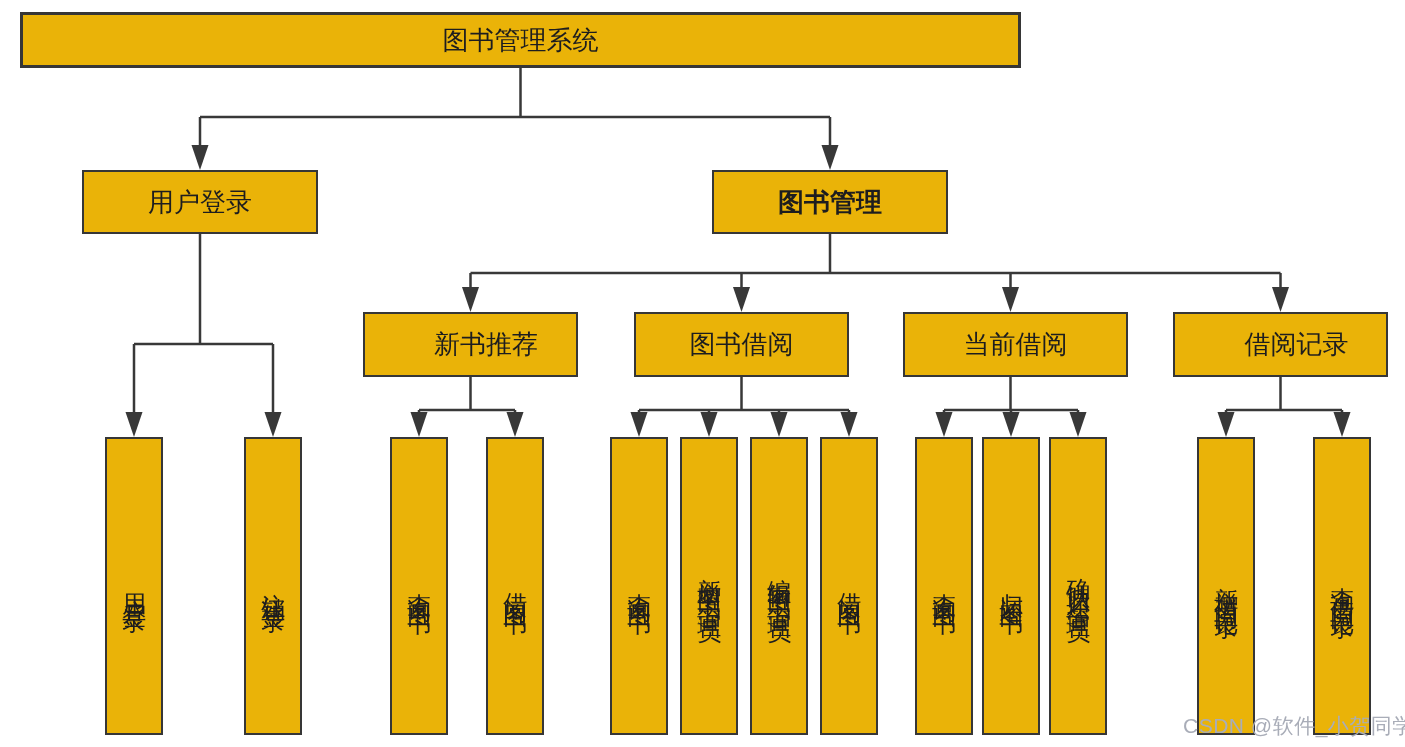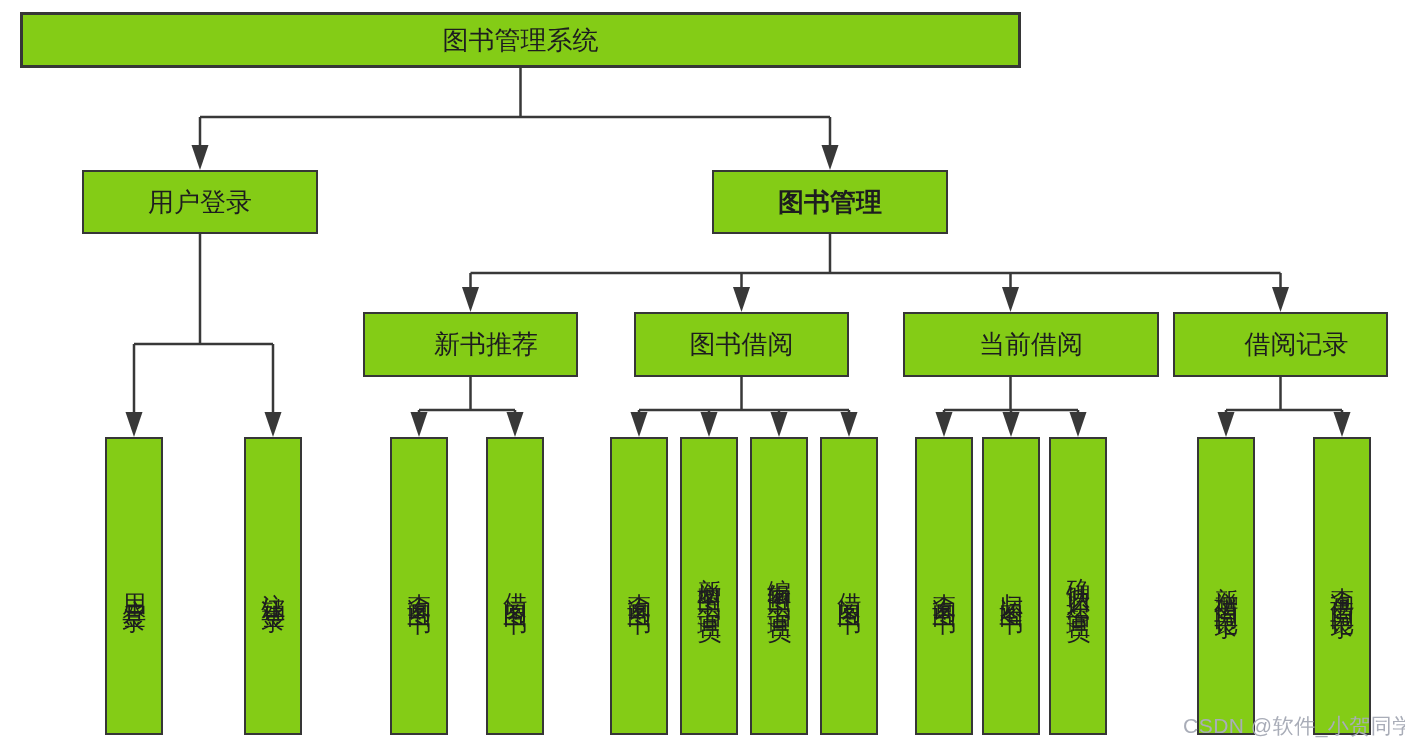--- a/index.html
+++ b/index.html
@@ -19,21 +19,21 @@
   .cline {
     stroke: var(--line, #383838);
     stroke-width: 2.5;
     fill: none;
   }
   .arrow { fill: var(--line, #383838); }
   .box {
     position: absolute;
     box-sizing: border-box;
     border: 2.5px solid var(--border, #363636);
-    background: #84cc16;
+    background: #eab308;
     display: flex;
     align-items: center;
     justify-content: center;
     color: var(--text, #1d1d1f);
     font-size: 26px;
     white-space: nowrap;
   }
   .root-box { border-width: 3px; }
   .vbox { font-size: 24px; }
   .vtext {
@@ -108,21 +108,21 @@
     </g>
   </svg>
 
   <div class="box root-box" style="left:20px; top:12px; width:1001px; height:56px;">图书管理系统</div>
 
   <div class="box" style="left:82px; top:170px; width:236px; height:64px;">用户登录</div>
   <div class="box" style="left:712px; top:170px; width:236px; height:64px;font-weight:bold;">图书管理</div>
 
   <div class="box" style="left:363px; top:312px; width:215px; height:65px;padding-left:31px;">新书推荐</div>
   <div class="box" style="left:634px; top:312px; width:215px; height:65px;">图书借阅</div>
-  <div class="box" style="left:903px; top:312px; width:256px; height:65px;">当前借阅</div>
+  <div class="box" style="left:903px; top:312px; width:225px; height:65px;">当前借阅</div>
   <div class="box" style="left:1173px; top:312px; width:215px; height:65px;padding-left:32px;">借阅记录</div>
 
   <div class="box vbox" style="left:105px; top:437px; width:58px; height:298px;">
     <span class="vtext">用户登录</span>
   </div>
   <div class="box vbox" style="left:244px; top:437px; width:58px; height:298px;">
     <span class="vtext">注销登录</span>
   </div>
 
   <div class="box vbox" style="left:390px; top:437px; width:58px; height:298px;">

